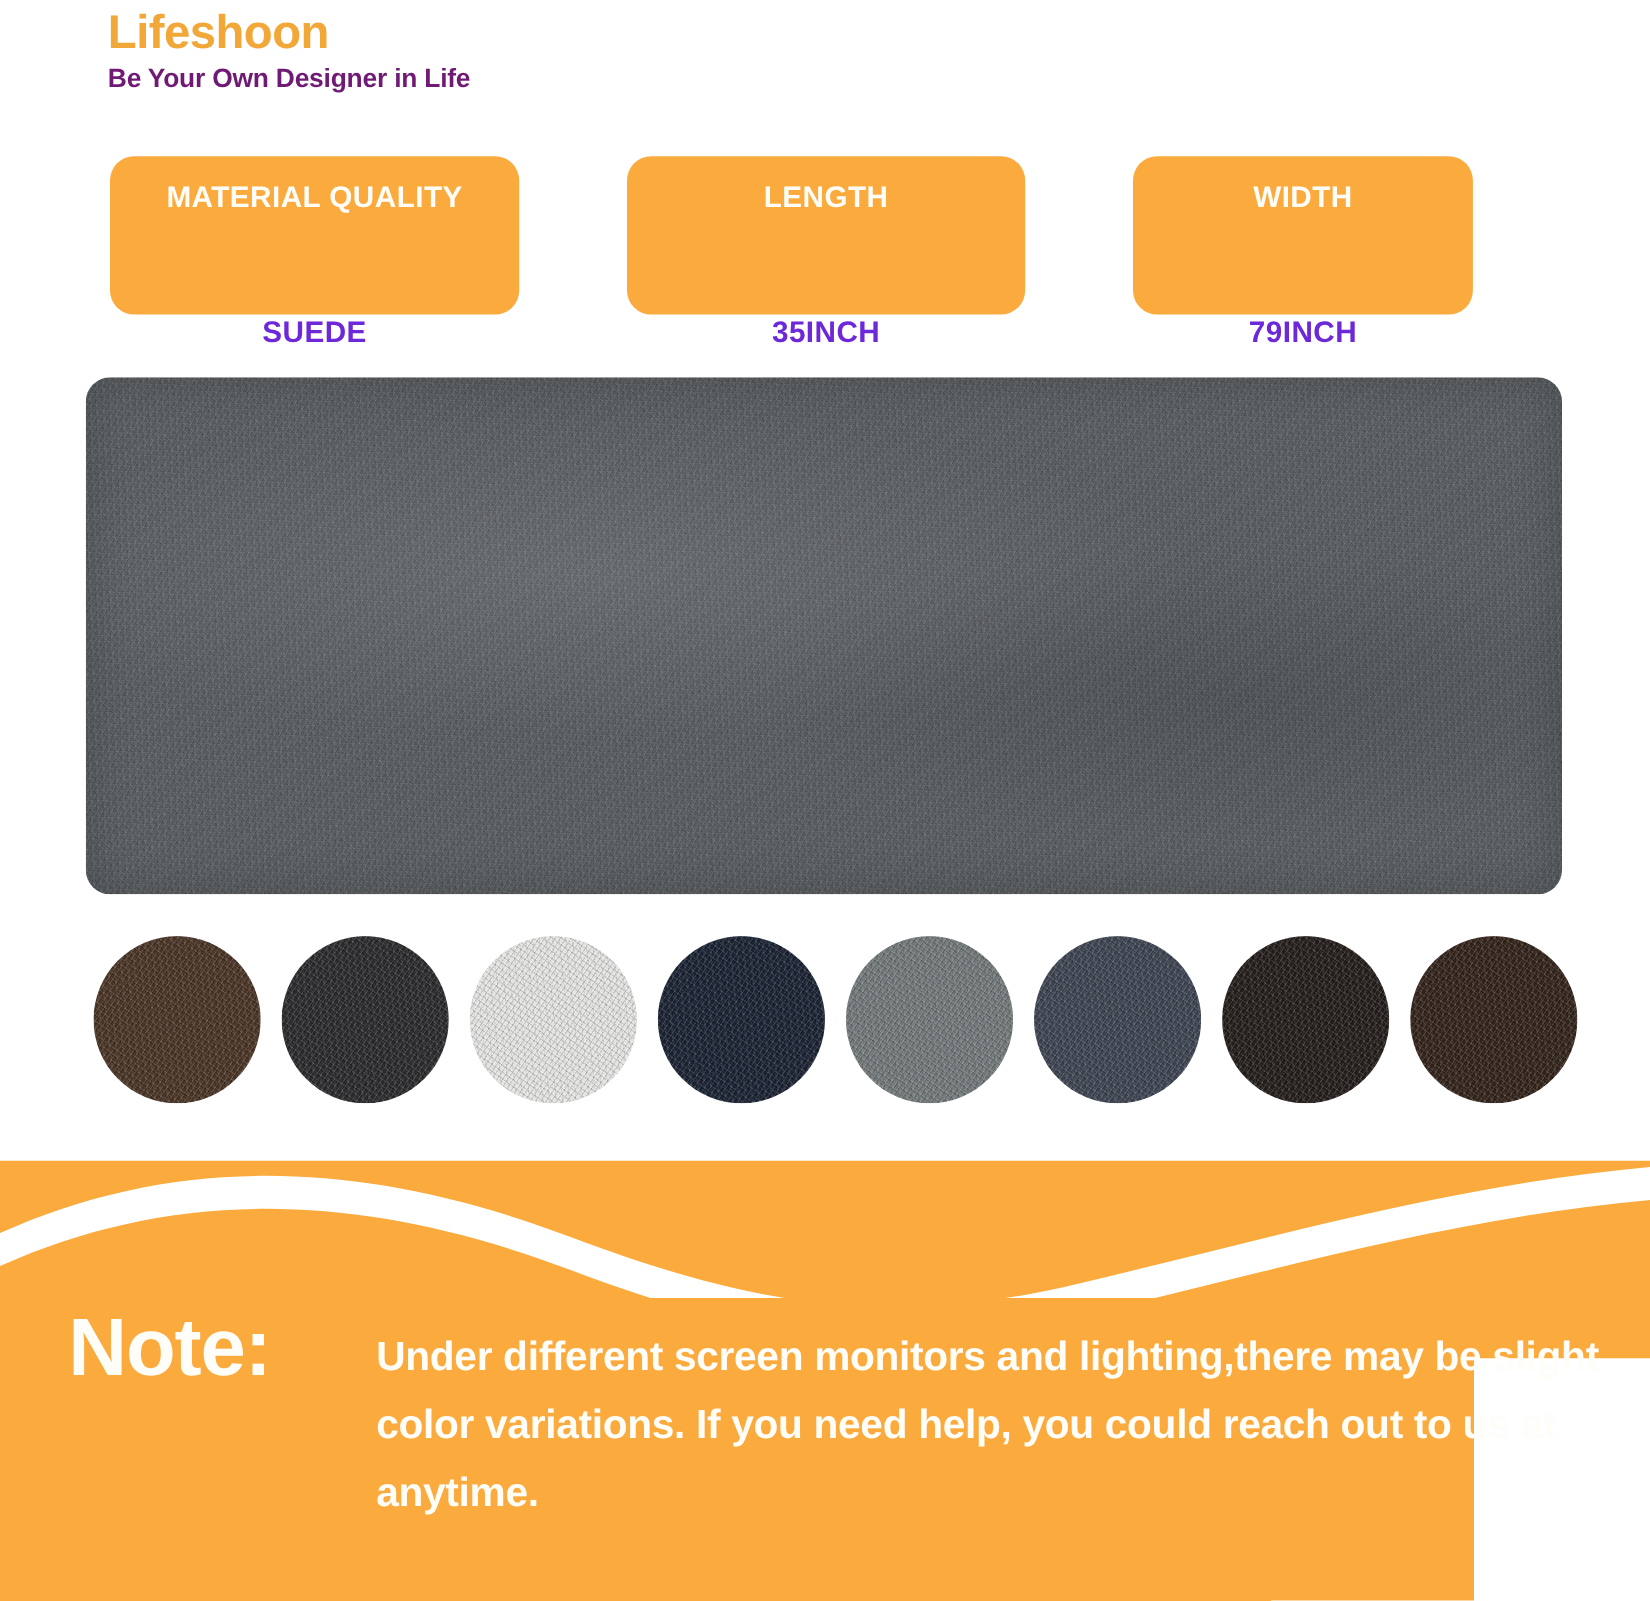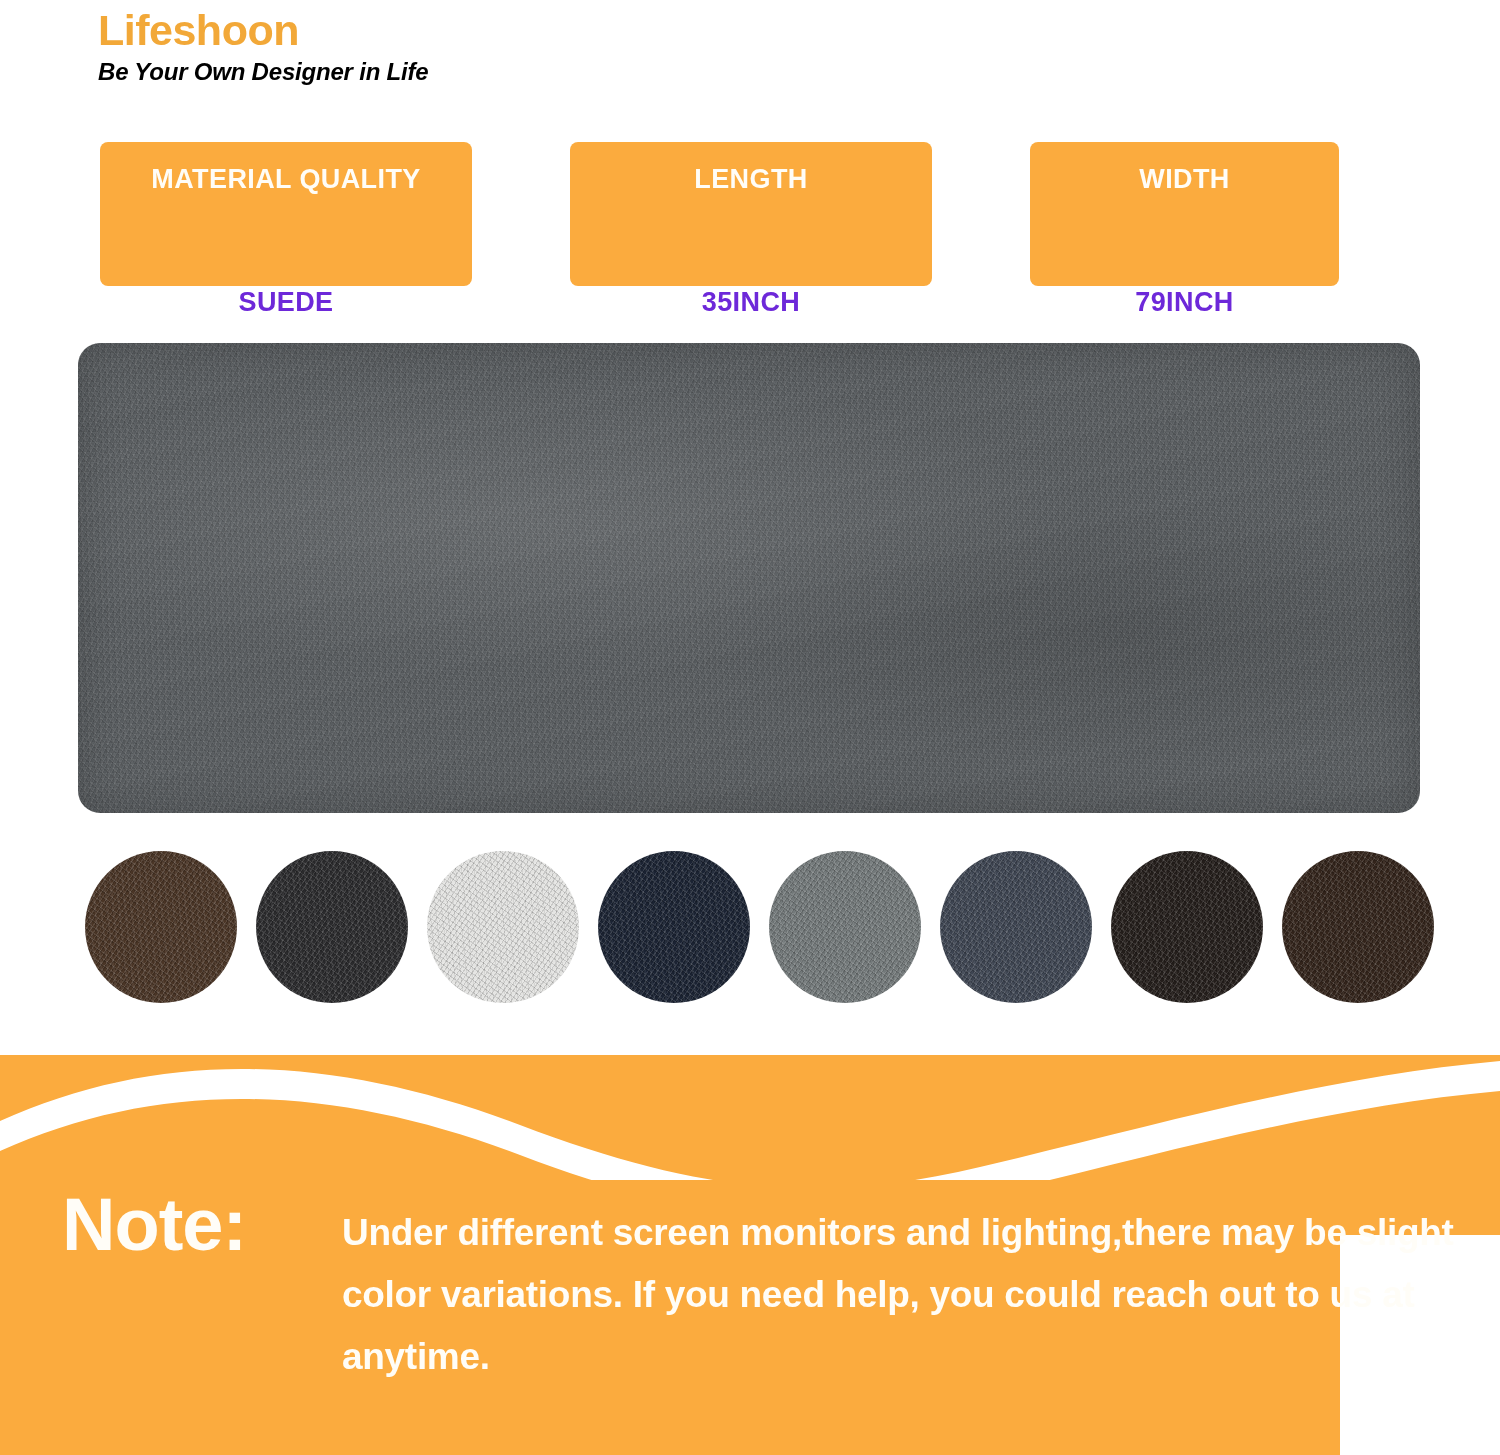--- a/index.html
+++ b/index.html
@@ -47,21 +47,21 @@
     left: 0;
     top: 142px;
     width: 1500px;
     height: 148px;
   }
   .spec-card {
     position: absolute;
     top: 0;
     height: 144px;
     background: #FBAB3E;
-    border-radius: 8px;
+    border-radius: 22px;
     box-sizing: border-box;
     padding: 24px 18px 28px 18px;
     display: flex;
     flex-direction: column;
     align-items: center;
     justify-content: flex-start;
     gap: 32px;
   }
   .spec-card.c0 { left: 100px;  width: 372px; }
   .spec-card.c1 { left: 570px;  width: 362px; }
@@ -172,21 +172,21 @@
     color: #FFFDF7;
     line-height: 1.68;
     letter-spacing: -0.3px;
   }
 </style>
 </head>
 <body>
 
 <div class="brand">
   <div class="brand-name" style="color: rgb(242, 168, 56);">Lifeshoon</div>
-  <div class="brand-tagline" style="color: #000000; font-style: italic;">Be Your Own Designer in Life</div>
+  <div class="brand-tagline" style="color: #701a75;">Be Your Own Designer in Life</div>
 </div>
 
 <div class="spec-row">
   <div class="spec-card c0">
     <div class="spec-label">MATERIAL QUALITY</div>
     <div class="spec-divider"></div>
     <div class="spec-value">SUEDE</div>
   </div>
   <div class="spec-card c1">
     <div class="spec-label">LENGTH</div>

